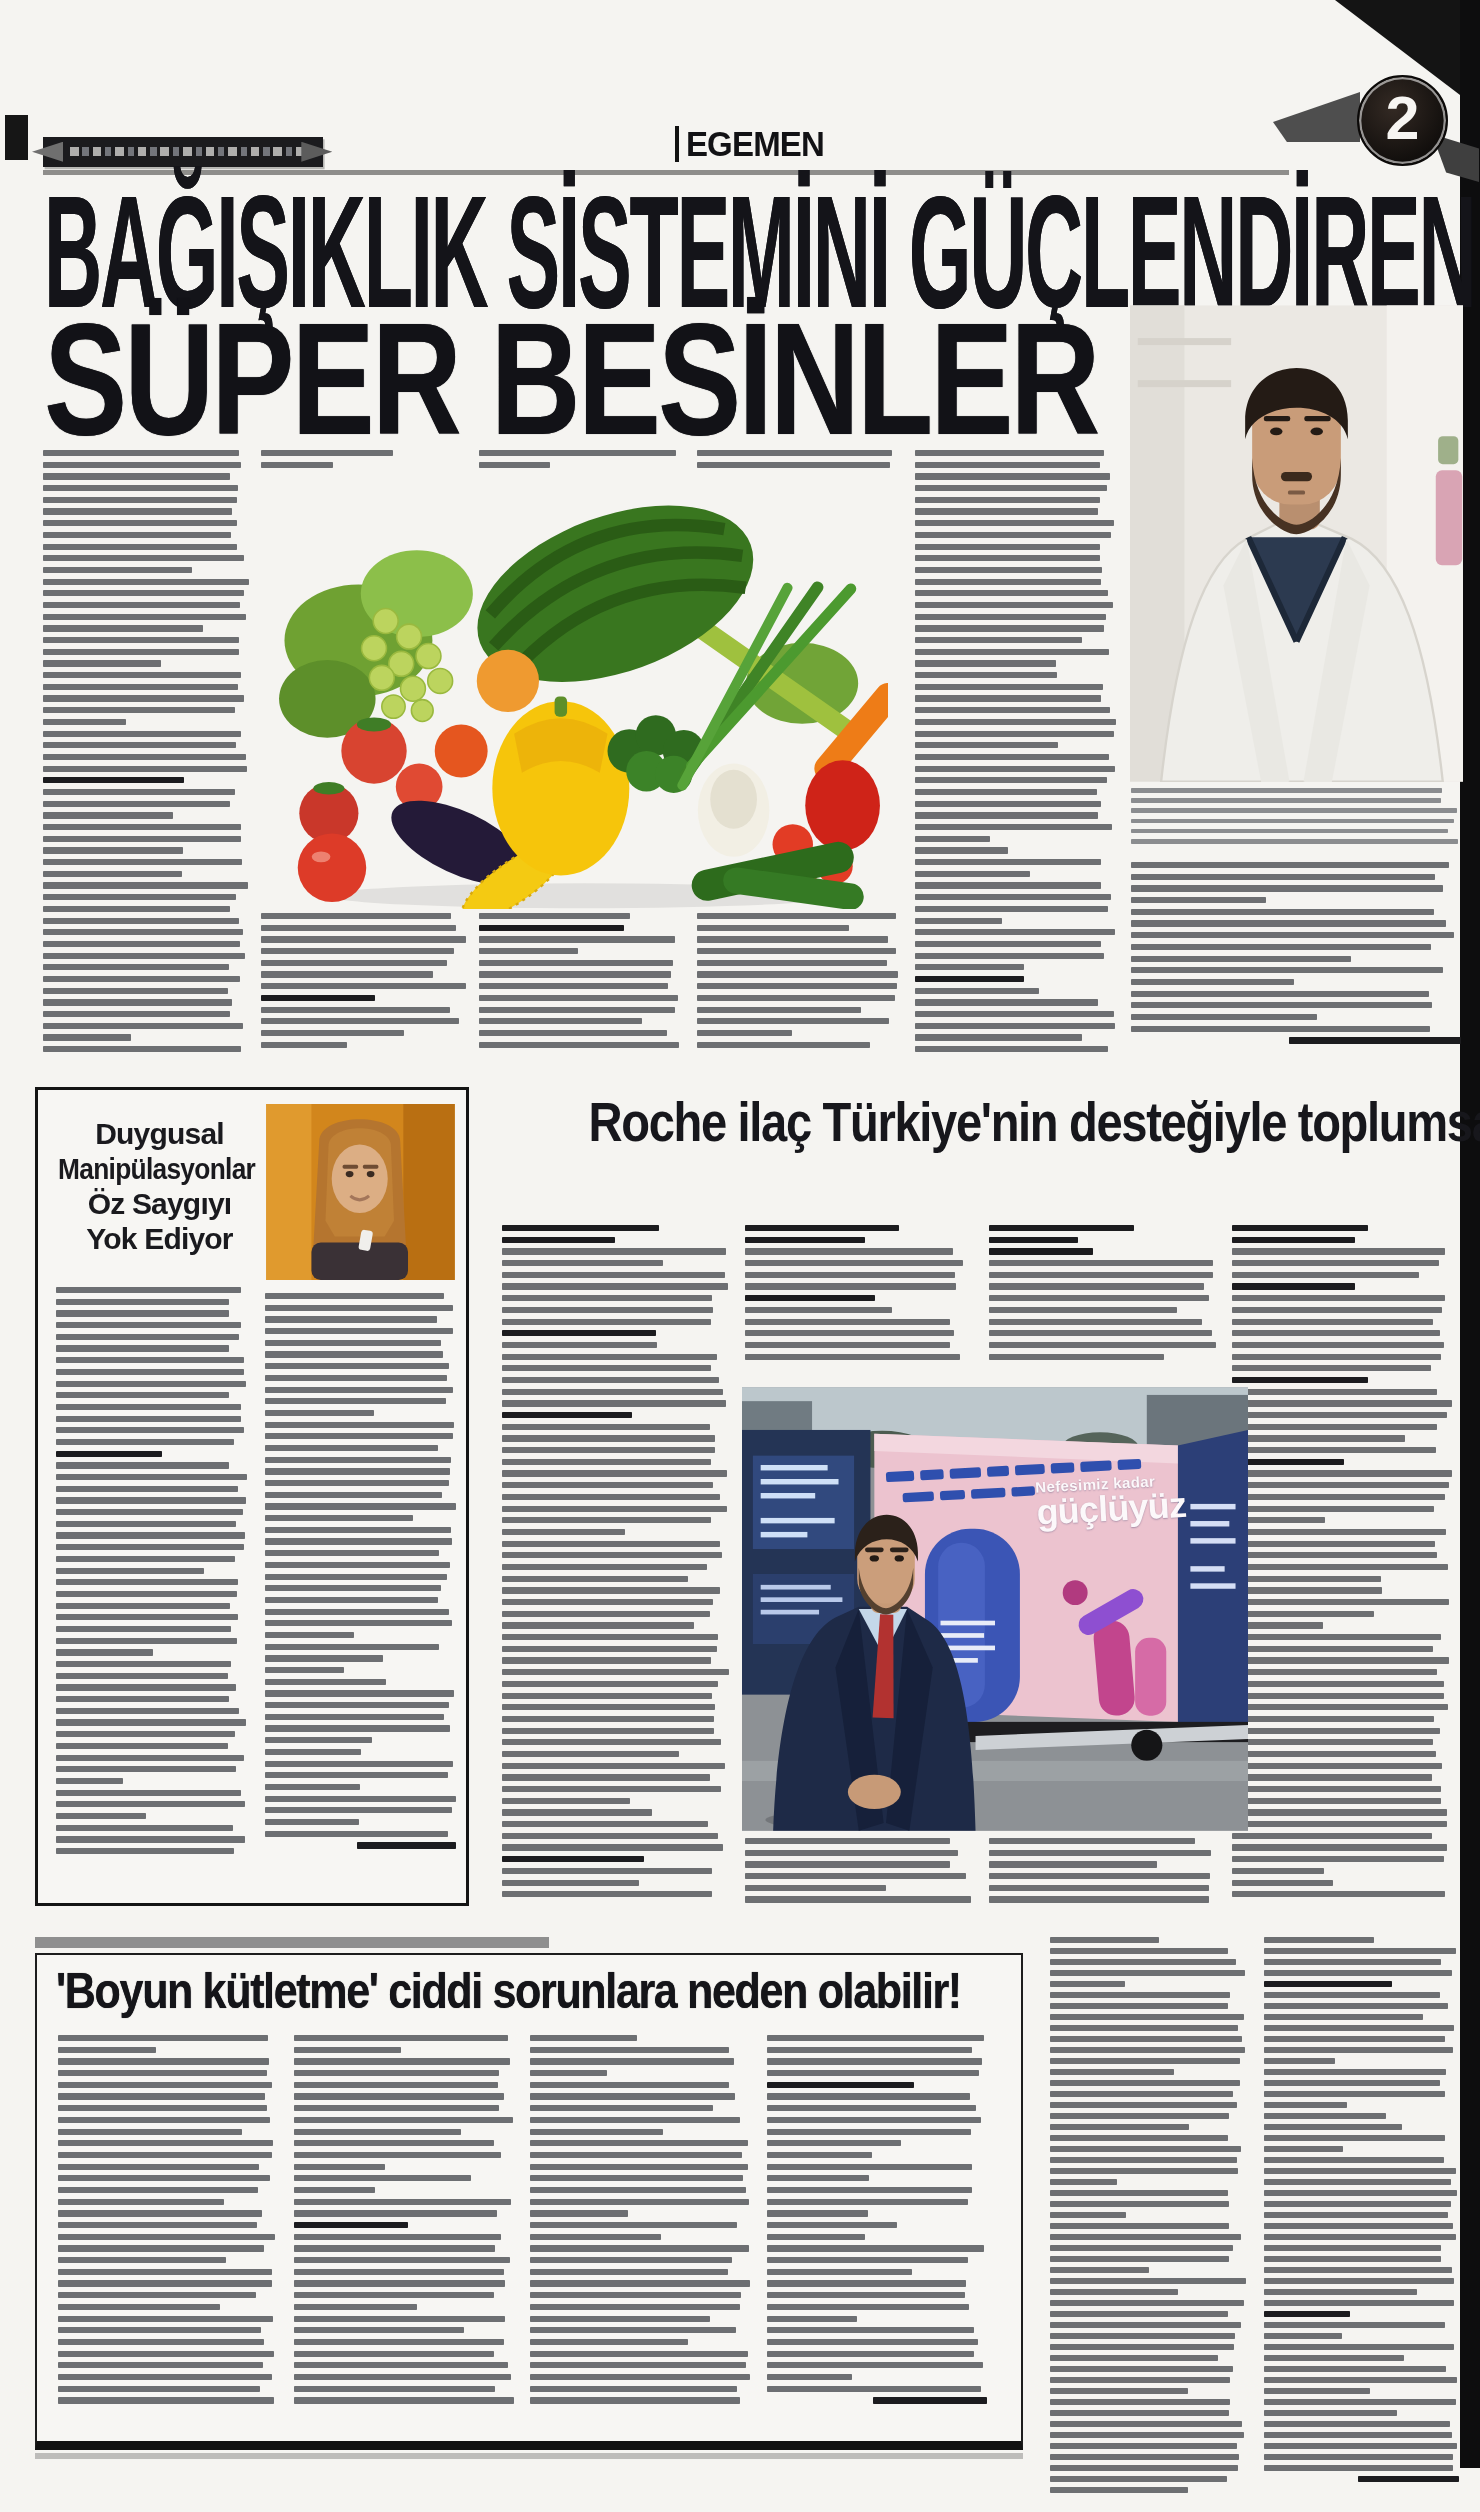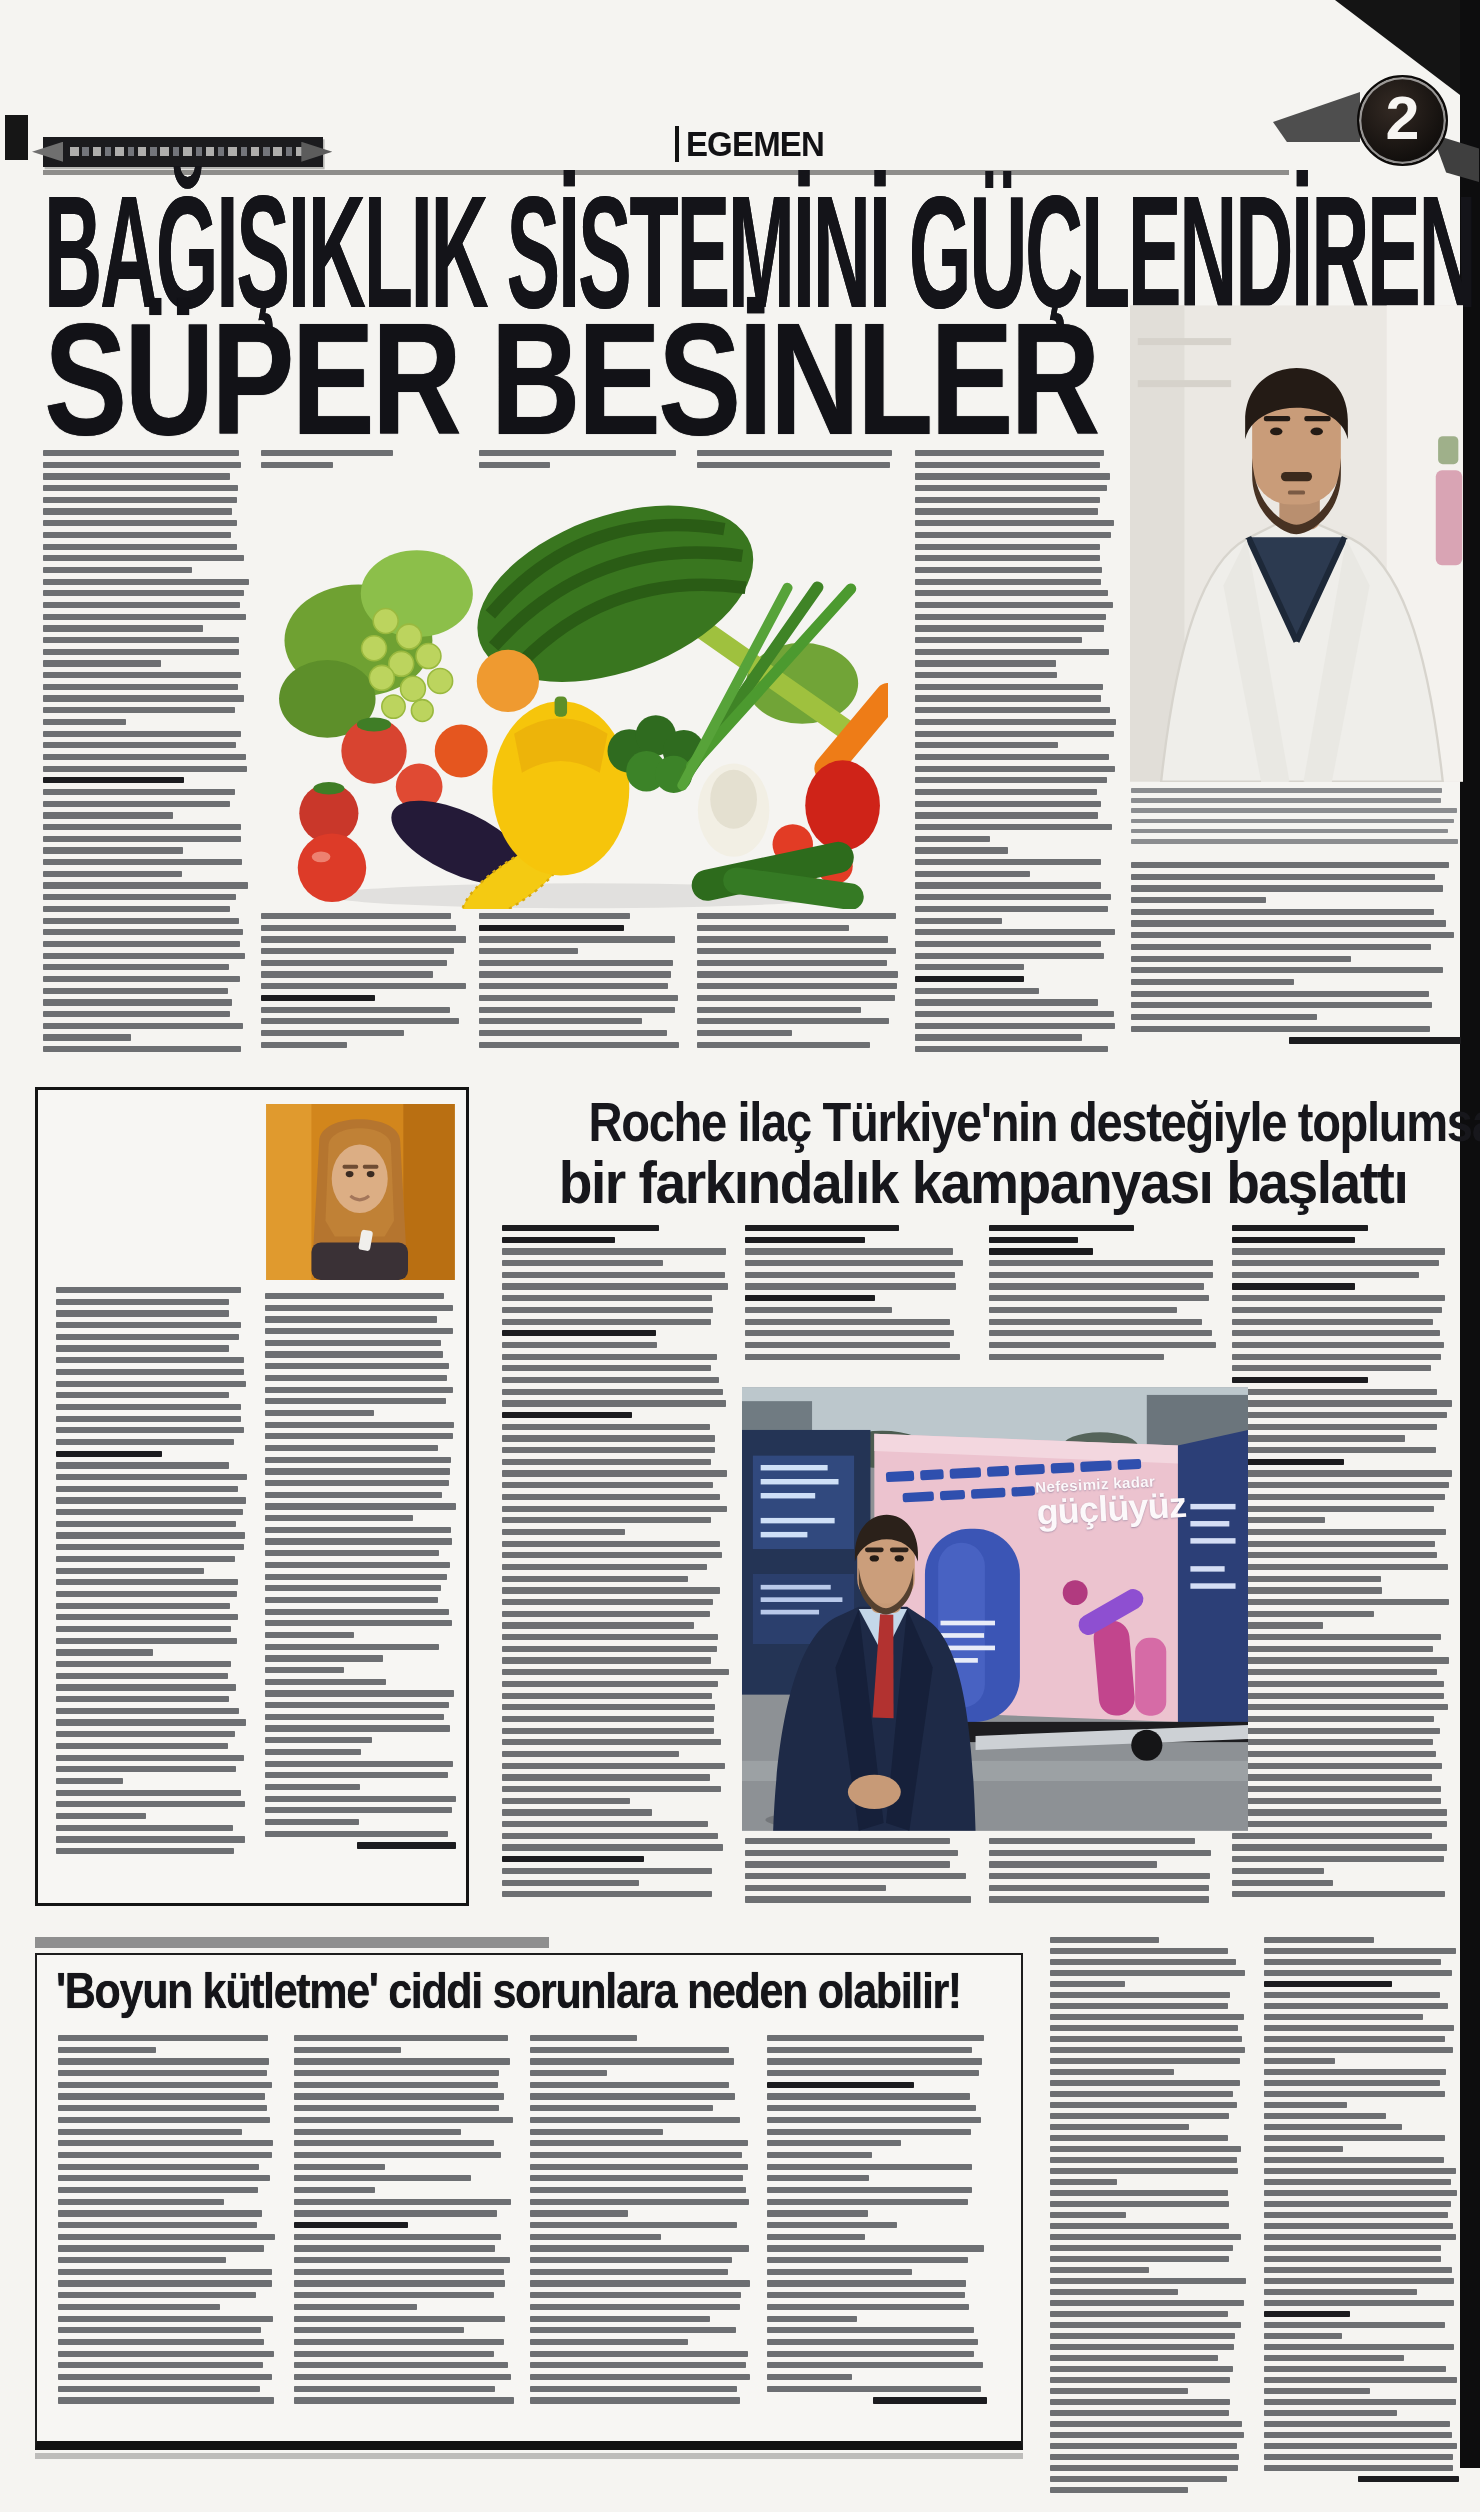--- a/index.html
+++ b/index.html
@@ -385,20 +385,26 @@
       <div class="gl" style="height: 6.2px; margin-bottom: 5.5px; width: 94.6403%;"></div>
       <div class="gl" style="height: 6.2px; margin-bottom: 5.5px; width: 49.3442%;"></div>
       <div class="gl" style="height: 6.2px; margin-bottom: 5.5px; width: 90.4519%;"></div>
       <div class="gl" style="height: 6.2px; margin-bottom: 5.5px; width: 91.2787%;"></div>
       <div class="gl" style="height: 6.2px; margin-bottom: 5.5px; width: 56.4414%;"></div>
       <div class="gl" style="height: 6.2px; margin-bottom: 5.5px; width: 90.5378%;"></div>
       <div class="gl dark" style="height: 6.2px; margin-bottom: 5.5px; margin-left: auto; width: 52%;"></div>
     </div>
 
   <div class="left-box"></div>
+  <div class="left-title">
+    <div class="fit" style="transform: scaleX(1);">Duygusal</div>
+    <div class="fit" style="transform: scaleX(0.8772);">Manipülasyonlar</div>
+    <div class="fit" style="transform: scaleX(1);">Öz Saygıyı</div>
+    <div class="fit" style="transform: scaleX(1);">Yok Ediyor</div>
+  </div>
   <div class="photo" style="left:266px;top:1104px;width:189px;height:176px">
     <svg viewBox="0 0 242 226" width="189" height="176">
       <rect width="242" height="226" fill="#d2861c"></rect>
       <rect width="58" height="226" fill="#e09a2e"></rect>
       <rect x="176" width="66" height="226" fill="#b96f12"></rect>
       <path d="M68 48 C68 10 172 10 172 48 L180 192 L152 226 L84 226 L60 192 Z" fill="#b5752f"></path>
       <path d="M80 52 C84 24 156 24 160 52 L164 150 L152 170 L88 170 L76 150 Z" fill="#c98a3d" opacity=".55"></path>
       <ellipse cx="120" cy="96" rx="36" ry="44" fill="#dcae84"></ellipse>
       <ellipse cx="107" cy="90" rx="5" ry="4" fill="#3a2b22"></ellipse>
         <ellipse cx="134" cy="90" rx="5" ry="4" fill="#3a2b22"></ellipse>
@@ -508,21 +514,20 @@
       <div class="gl" style="height: 6.2px; margin-bottom: 5.5px; width: 49.7691%;"></div>
       <div class="gl" style="height: 6.2px; margin-bottom: 5.5px; width: 99.9811%;"></div>
       <div class="gl" style="height: 6.2px; margin-bottom: 5.5px; width: 97.7711%;"></div>
       <div class="gl" style="height: 6.2px; margin-bottom: 5.5px; width: 49.043%;"></div>
       <div class="gl" style="height: 6.2px; margin-bottom: 5.5px; width: 95.9095%;"></div>
       <div class="gl dark" style="height: 6.2px; margin-bottom: 5.5px; margin-left: auto; width: 52%;"></div>
     </div>
 
   <div class="roche-head">
     <div><span class="l1 fit center" style="transform: scaleX(0.8416);">Roche ilaç Türkiye'nin desteğiyle toplumsal</span></div>
-    <div><span class="l2 fit center" style="transform: scaleX(0.9343);">bir farkındalık kampanyası başlattı</span></div>
   </div>
   <div class="greek" style="left:502px;top:1225px;width:227px;height:687px">
       <div class="gl dark" style="height: 6.2px; margin-bottom: 5.5px; width: 69.1946%;"></div>
       <div class="gl dark" style="height: 6.2px; margin-bottom: 5.5px; width: 49.9061%;"></div>
       <div class="gl" style="height: 6.2px; margin-bottom: 5.5px; width: 98.5197%;"></div>
       <div class="gl" style="height: 6.2px; margin-bottom: 5.5px; width: 70.8938%;"></div>
       <div class="gl" style="height: 6.2px; margin-bottom: 5.5px; width: 98.3163%;"></div>
       <div class="gl" style="height: 6.2px; margin-bottom: 5.5px; width: 99.5667%;"></div>
       <div class="gl" style="height: 6.2px; margin-bottom: 5.5px; width: 92.629%;"></div>
       <div class="gl" style="height: 6.2px; margin-bottom: 5.5px; width: 93.0991%;"></div>

